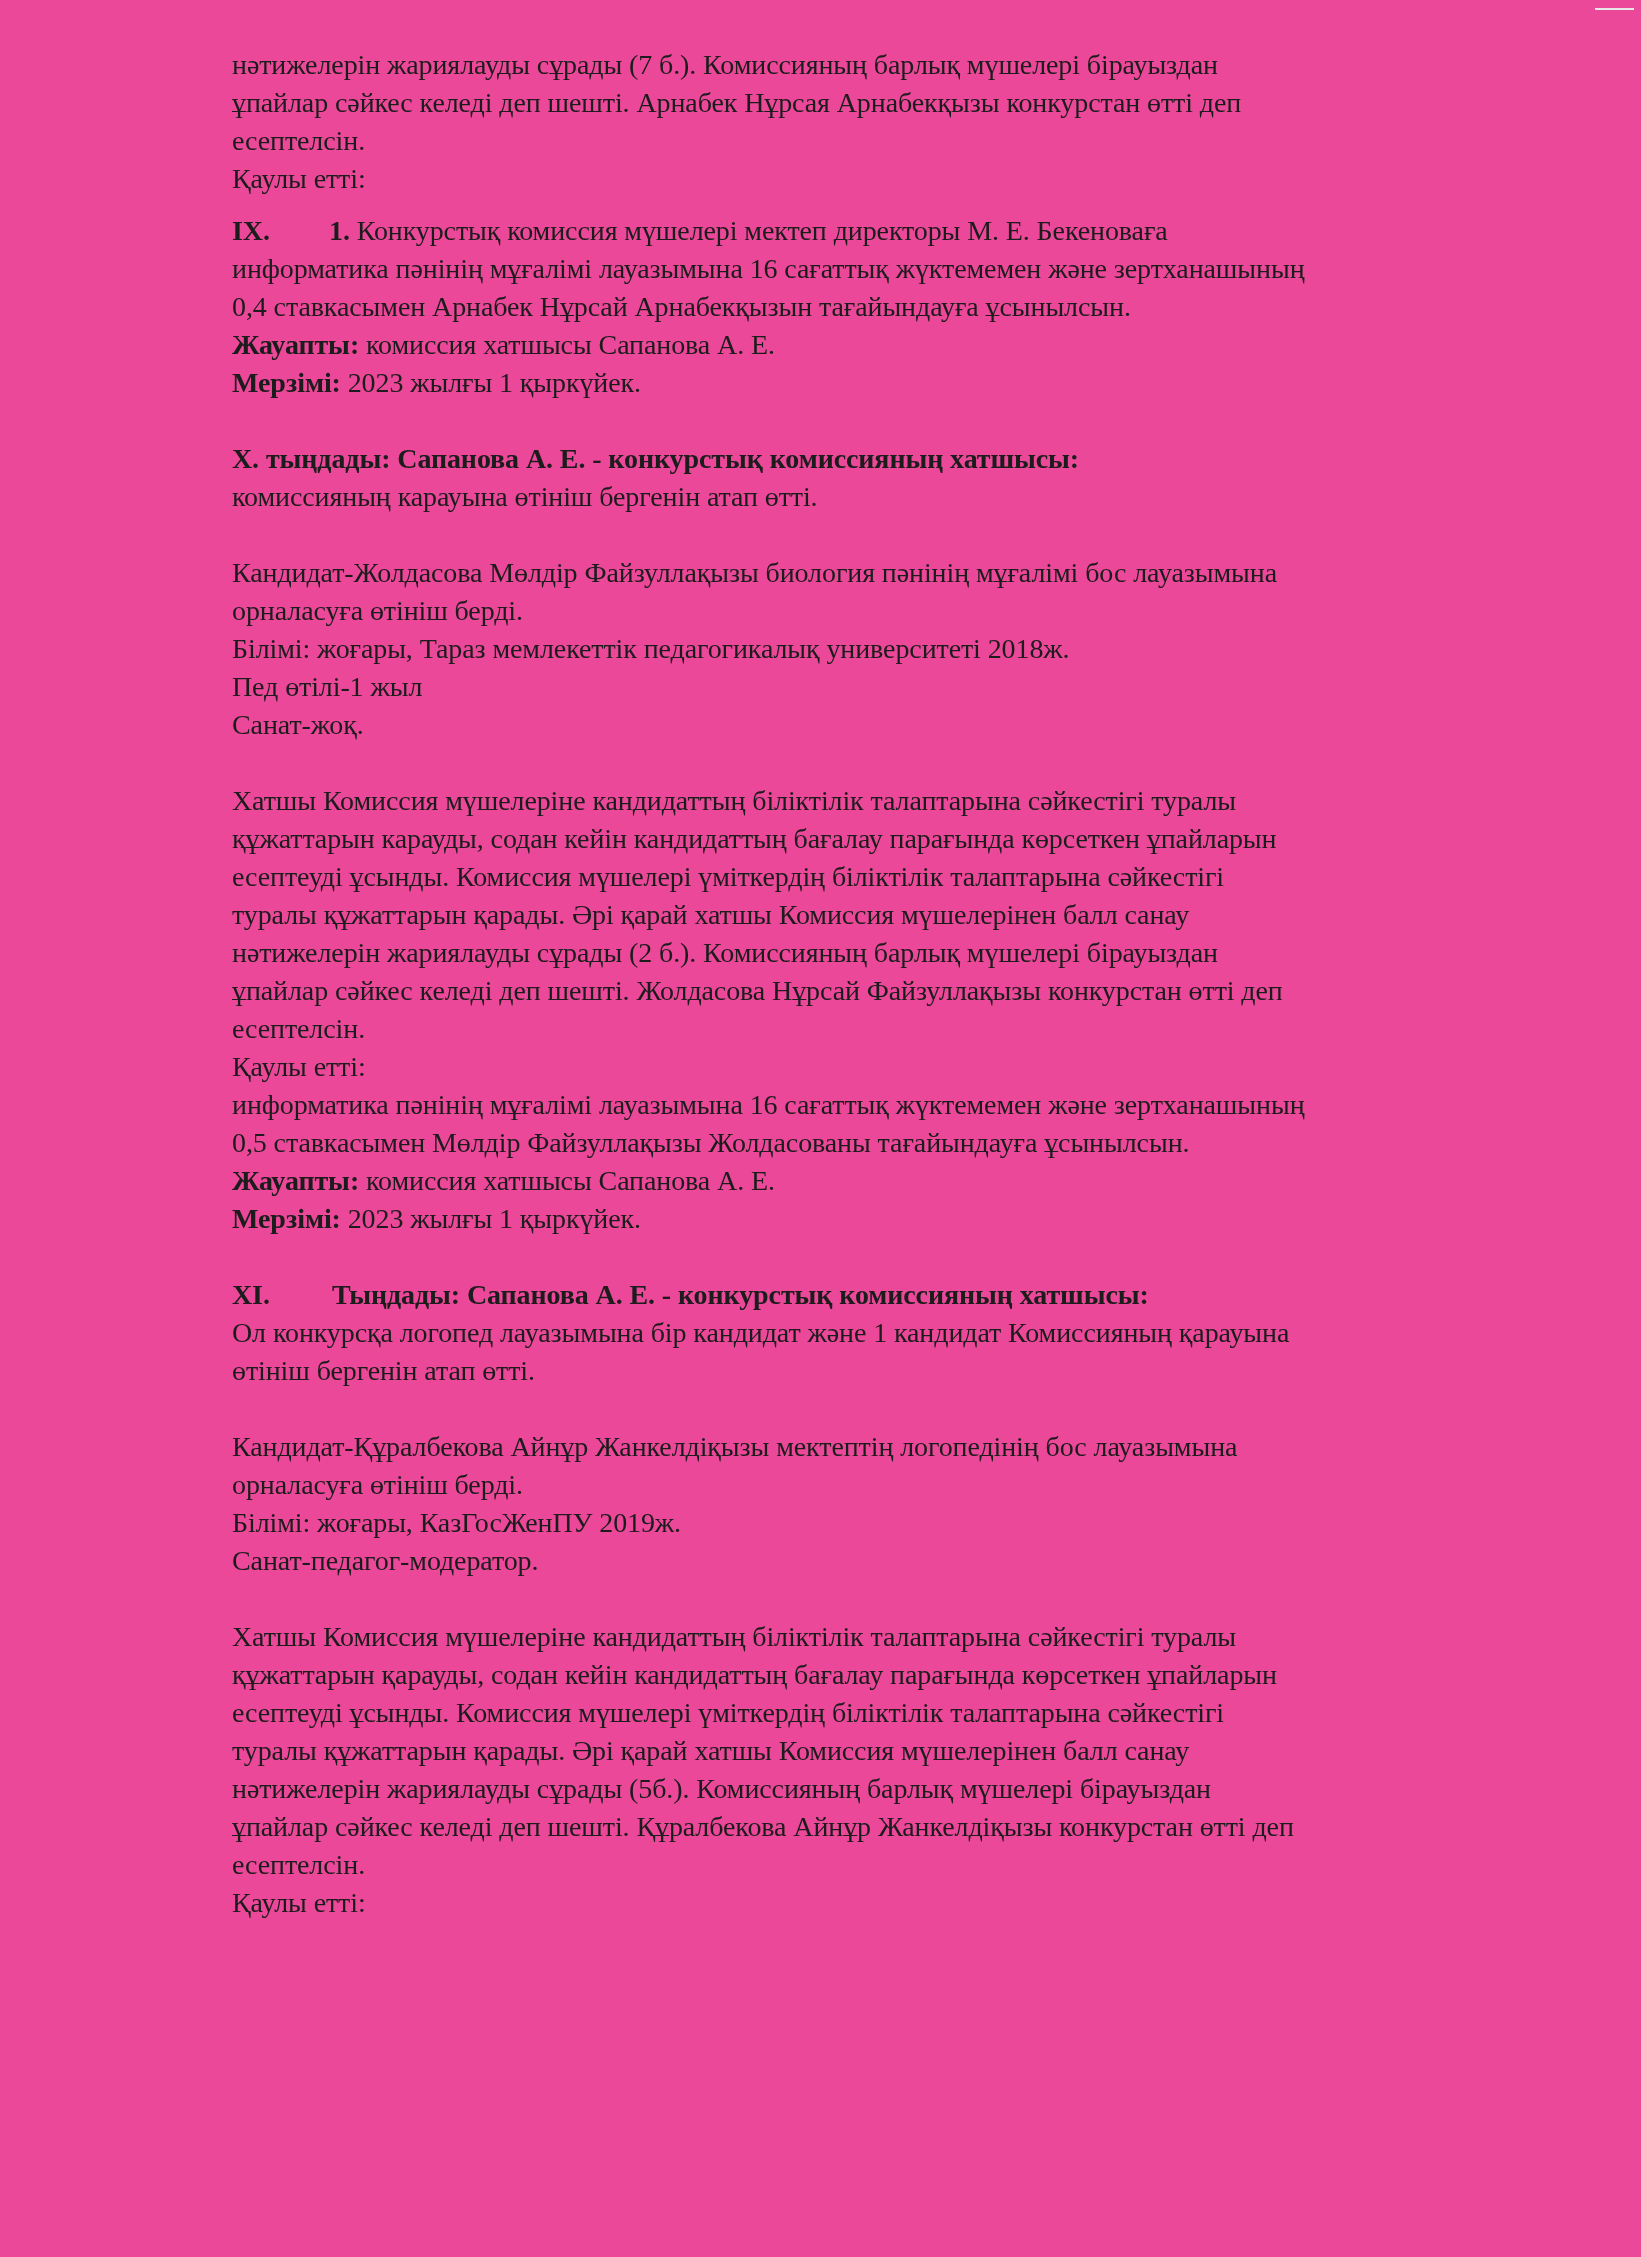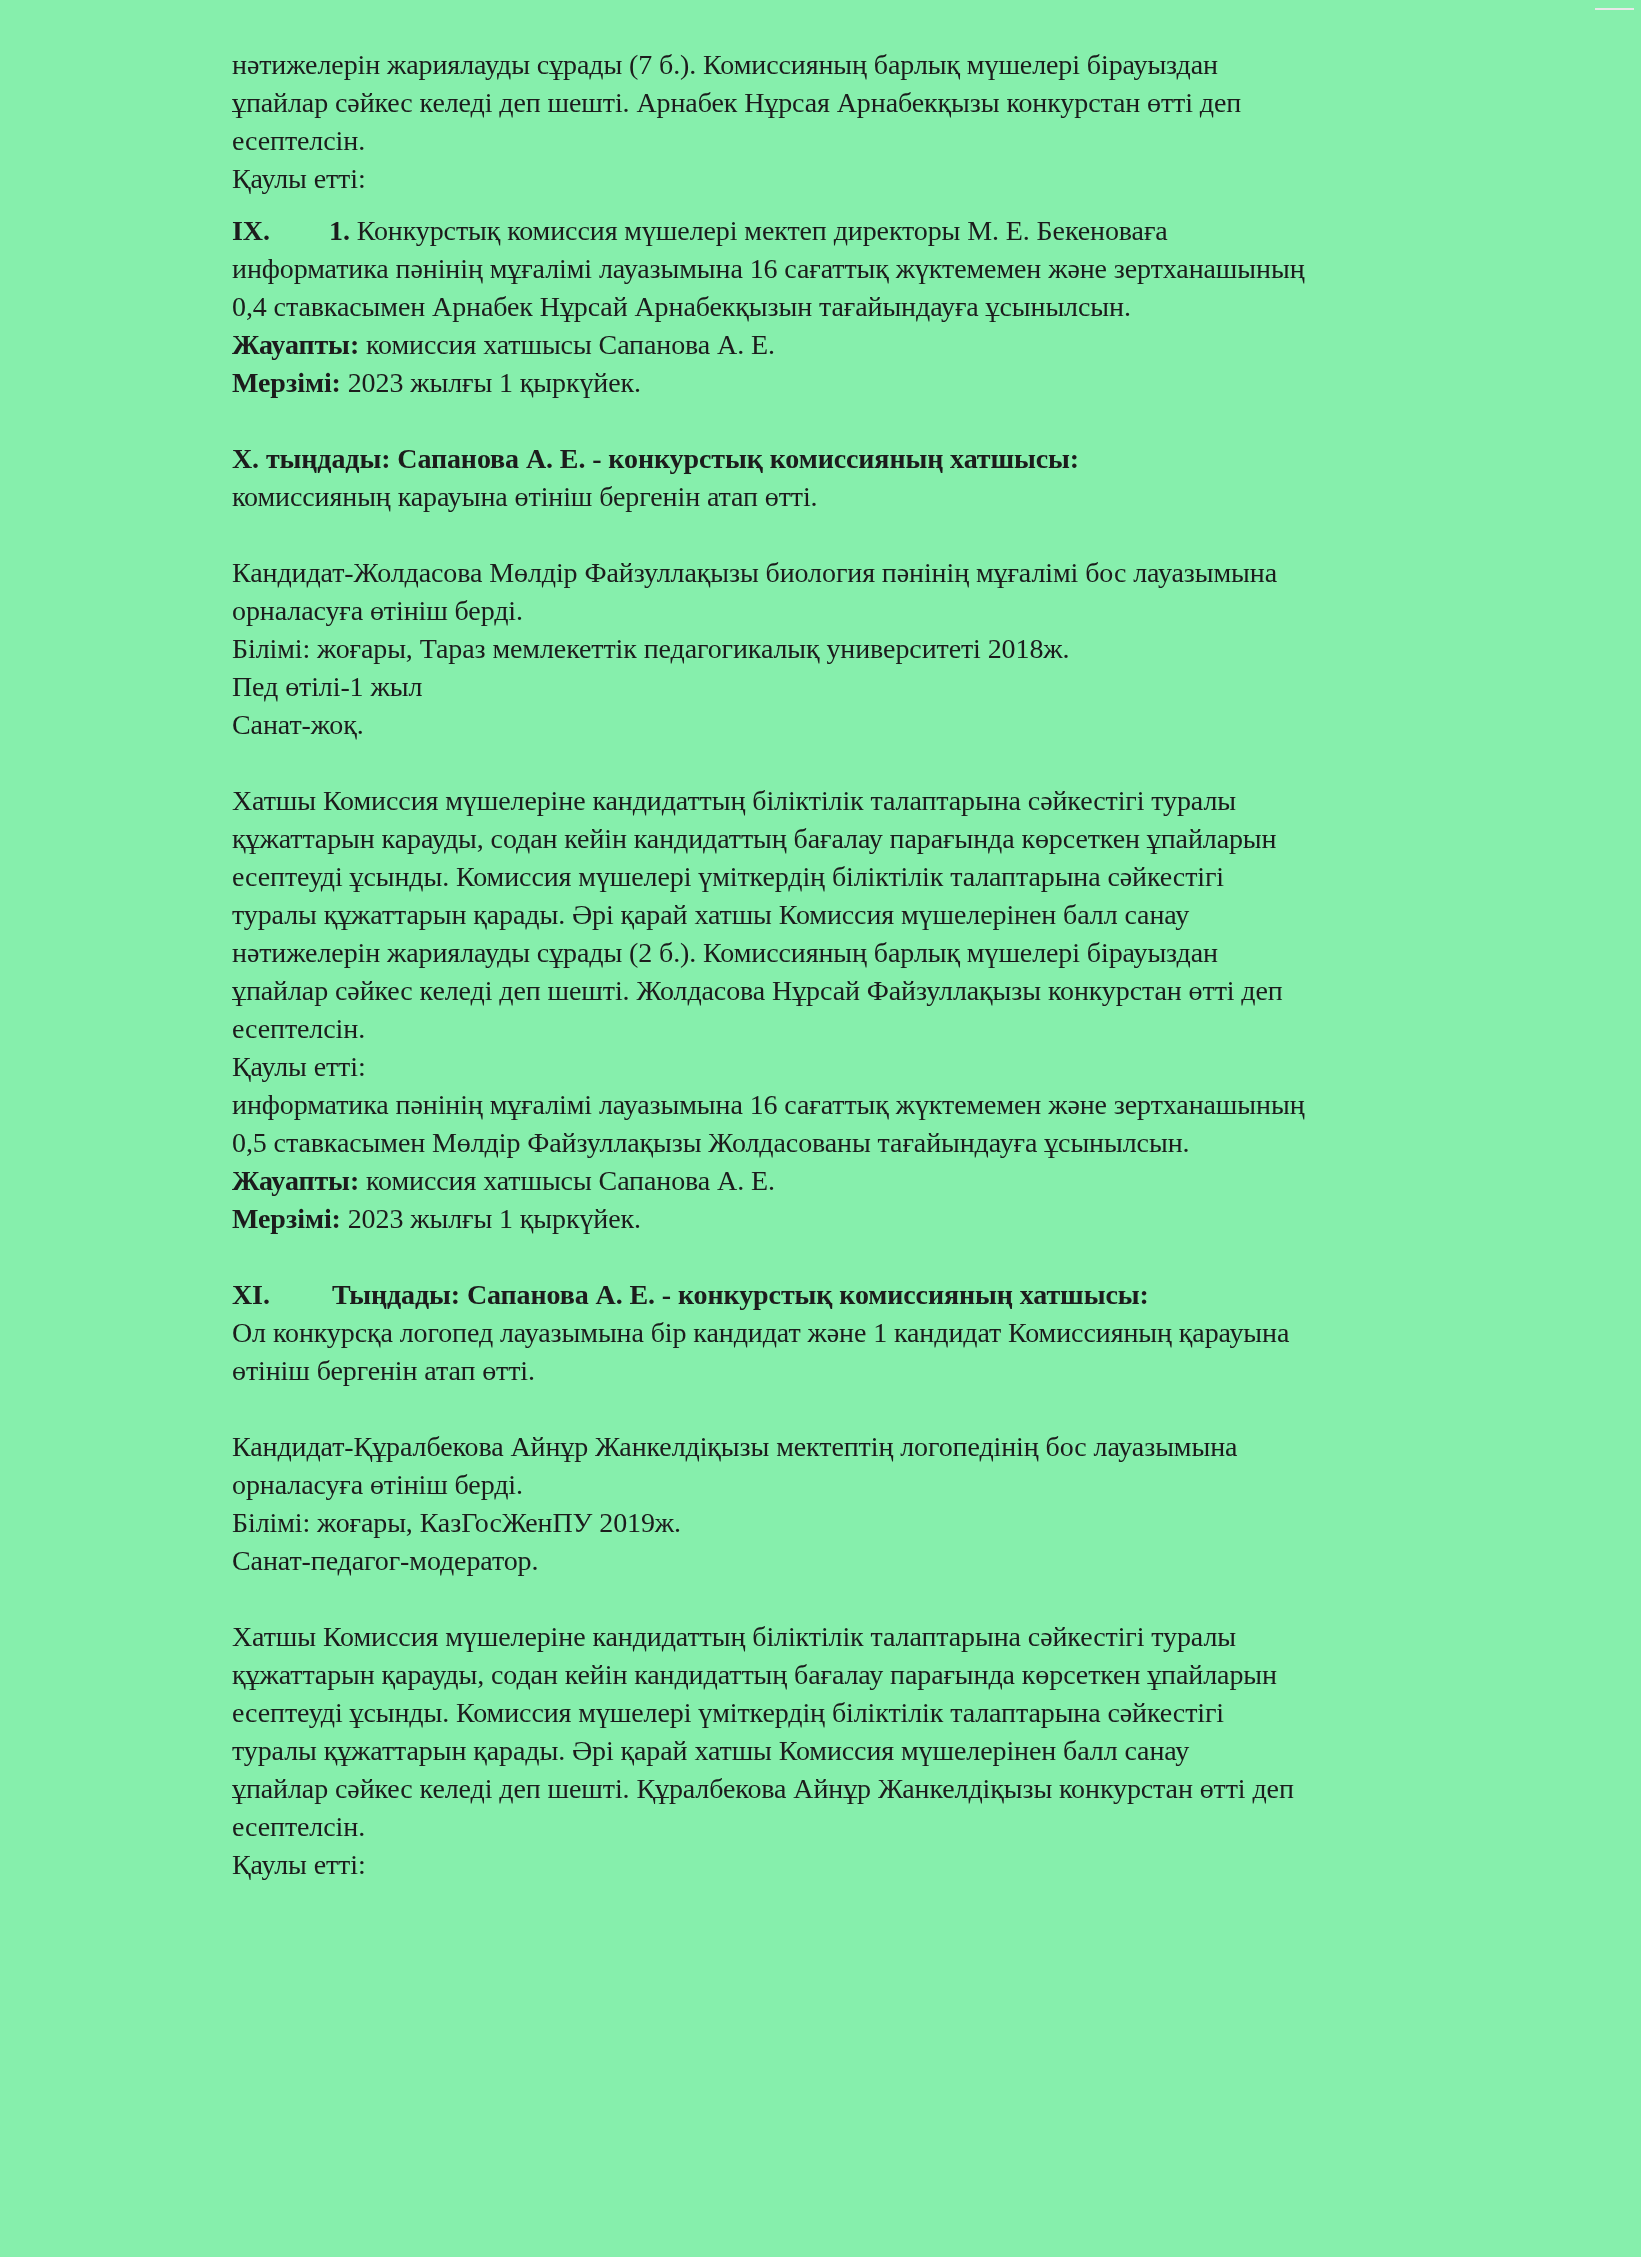--- a/index.html
+++ b/index.html
@@ -10,21 +10,21 @@
     body {
       width: 1641px;
       height: 2257px;
       position: relative;
       overflow: hidden;
     }
     .page {
       position: absolute;
       left: 0; top: 0;
       width: 1641px; height: 2257px;
-      background: #86efac;
+      background: #ec4899;
     }
     .scan-mark {
       position: absolute;
       left: 1595px; top: 7.7px;
       width: 39px; height: 1.9px;
       background: #e8e8e8;
     }
     .text-col {
       position: absolute;
       left: 232px;
@@ -111,20 +111,21 @@
       <div class="blank"></div>
       <span class="ln">Кандидат-Құралбекова Айнұр Жанкелдіқызы мектептің логопедінің бос лауазымына</span>
       <span class="ln">орналасуға өтініш берді.</span>
       <span class="ln">Білімі: жоғары, КазГосЖенПУ 2019ж.</span>
       <span class="ln">Санат-педагог-модератор.</span>
       <div class="blank"></div>
       <span class="ln">Хатшы Комиссия мүшелеріне кандидаттың біліктілік талаптарына сәйкестігі туралы</span>
       <span class="ln">құжаттарын қарауды, содан кейін кандидаттың бағалау парағында көрсеткен ұпайларын</span>
       <span class="ln">есептеуді ұсынды. Комиссия мүшелері үміткердің біліктілік талаптарына сәйкестігі</span>
       <span class="ln">туралы құжаттарын қарады. Әрі қарай хатшы Комиссия мүшелерінен балл санау</span>
+      <span class="ln">нәтижелерін жариялауды сұрады (5б.). Комиссияның барлық мүшелері бірауыздан</span>
       <span class="ln">ұпайлар сәйкес келеді деп шешті.  Құралбекова Айнұр Жанкелдіқызы конкурстан өтті деп</span>
       <span class="ln">есептелсін.</span>
       <span class="ln">Қаулы етті:</span>
     </div>
 
   </div>
 </div>
 
 
 </body></html>

